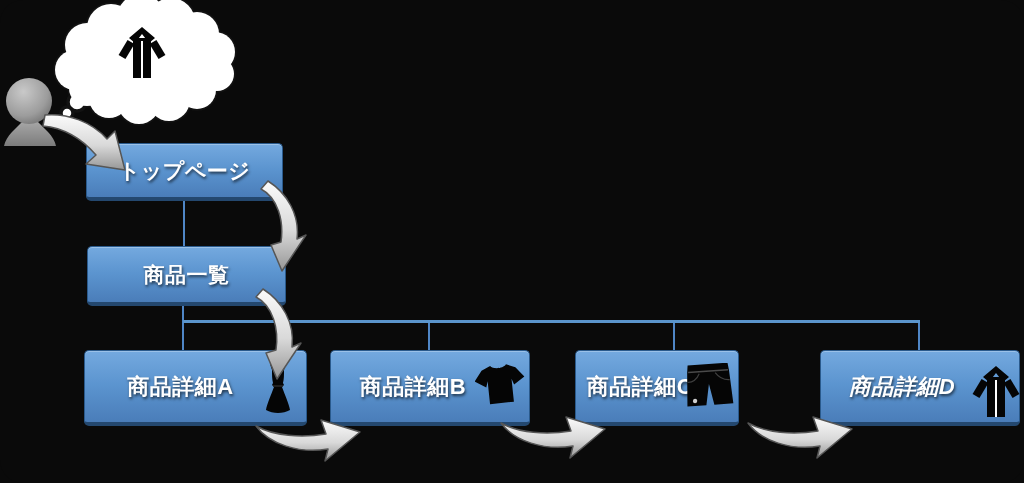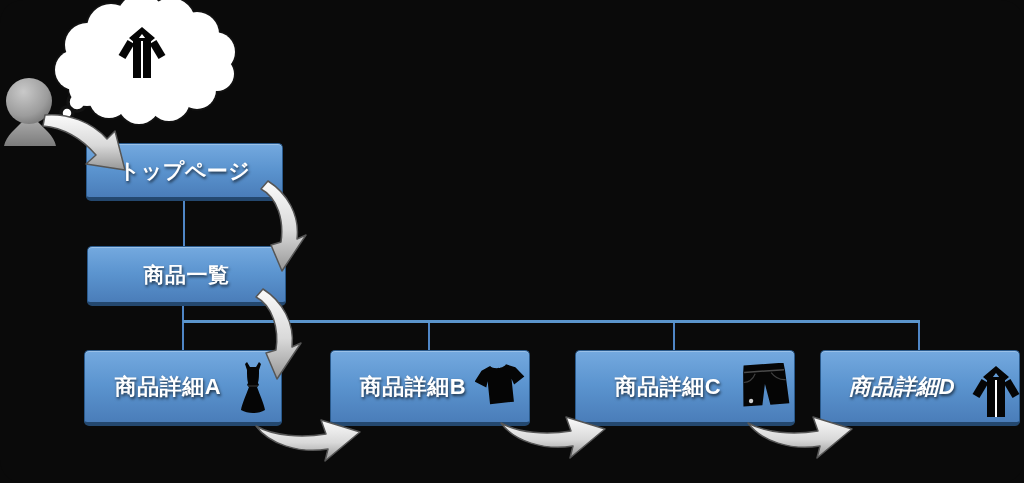--- a/index.html
+++ b/index.html
@@ -115,38 +115,38 @@
   </svg>
 
   <div class="node small-node" style="left:86px;top:143px;width:197px;height:58px;">
     <span class="lbl">トップページ</span>
   </div>
 
   <div class="node small-node" style="left:87px;top:246px;width:199px;height:60px;">
     <span class="lbl">商品一覧</span>
   </div>
 
-  <div class="node detail-node" style="left:84px;top:350px;width:198px;height:76px;">
+  <div class="node detail-node" style="left:84px;top:350px;width:223px;height:76px;">
     <span class="lbl" style="margin-right:30px;">商品詳細A</span>
     <svg class="cloth" style="right:14px;top:11px;" width="28" height="52" viewBox="0 0 28 52">
       <path fill="#050505" d="M8,0 L11,5 L17,5 L20,0 L22,2 L20,8 C20,13 20,17 19,21 L20,23 L18,25 C21,33 25,42 26,48 C19,52 9,52 2,48 C3,42 7,33 10,25 L8,23 L9,21 C8,17 8,13 8,8 L6,2 Z"></path>
       <line x1="9" y1="24" x2="19" y2="24" stroke="#2a2a2a" stroke-width="1.5"></line>
     </svg>
   </div>
 
   <div class="node detail-node" style="left:330px;top:350px;width:200px;height:76px;">
     <span class="lbl" style="margin-right:34px;">商品詳細B</span>
     <svg class="cloth" style="right:4px;top:12px;" width="50" height="44" viewBox="0 0 50 44">
       <g transform="rotate(-6 25 21)">
         <path fill="#050505" d="M17,2 C20,6 30,6 33,2 L42,6 L50,16 L39,23 L37,17 L37,40 L13,40 L13,17 L11,23 L0,16 L8,6 Z"></path>
       </g>
     </svg>
   </div>
 
-  <div class="node detail-node" style="left:575px;top:350px;width:220px;height:76px;">
+  <div class="node detail-node" style="left:575px;top:350px;width:164px;height:76px;">
     <span class="lbl" style="margin-right:34px;">商品詳細C</span>
     <svg class="cloth" style="right:4px;top:12px;" width="48" height="46" viewBox="0 0 48 46">
       <g transform="rotate(-4 23 22)">
         <path fill="#050505" d="M3,1 L43,1 L44,9 L46,42 L27,42 L23,21 L19,42 L0,42 L2,9 Z"></path>
         <line x1="3" y1="8" x2="43" y2="8" stroke="#4a4a4a" stroke-width="1.5"></line>
         <path d="M30,10 C34,16 40,18 44,18" stroke="#3f3f3f" stroke-width="1.2" fill="none"></path>
         <path d="M14,10 C11,16 6,18 2,18" stroke="#3f3f3f" stroke-width="1.2" fill="none"></path>
         <circle cx="8" cy="37" r="2.2" fill="#cfcfcf"></circle>
       </g>
     </svg>

